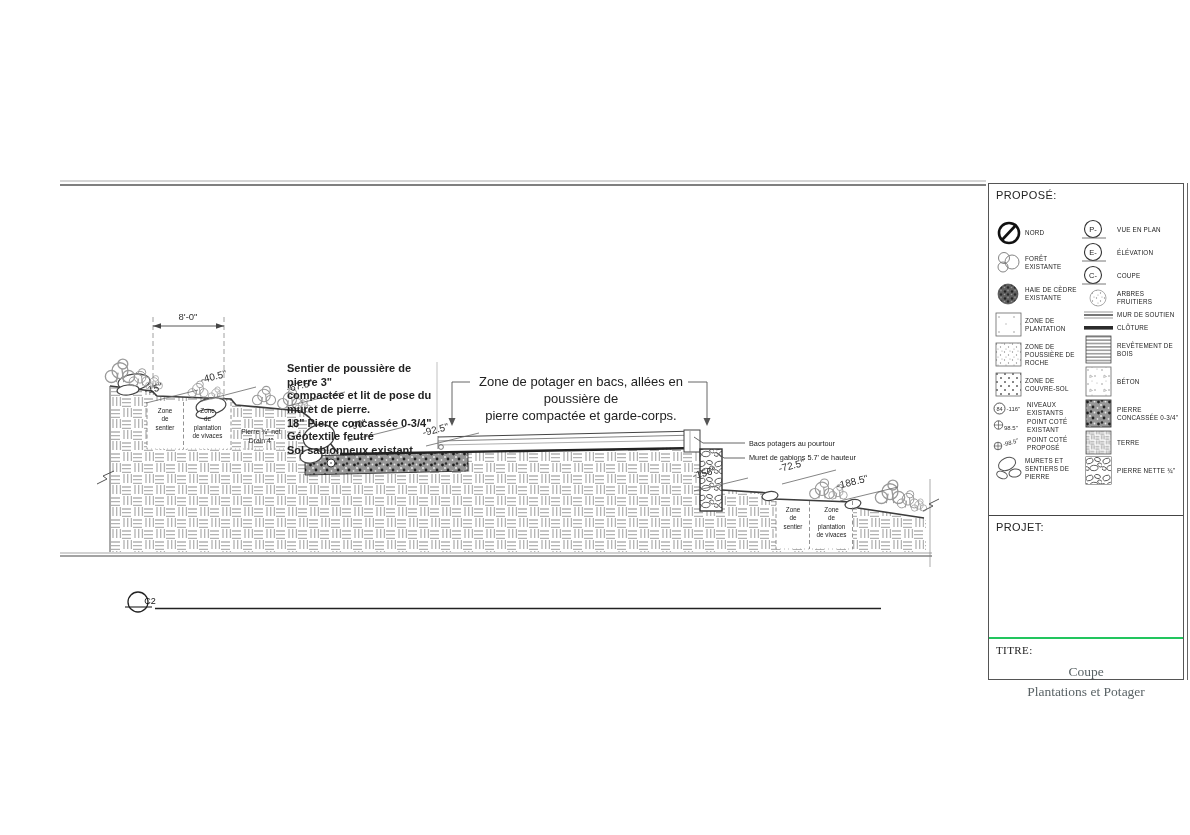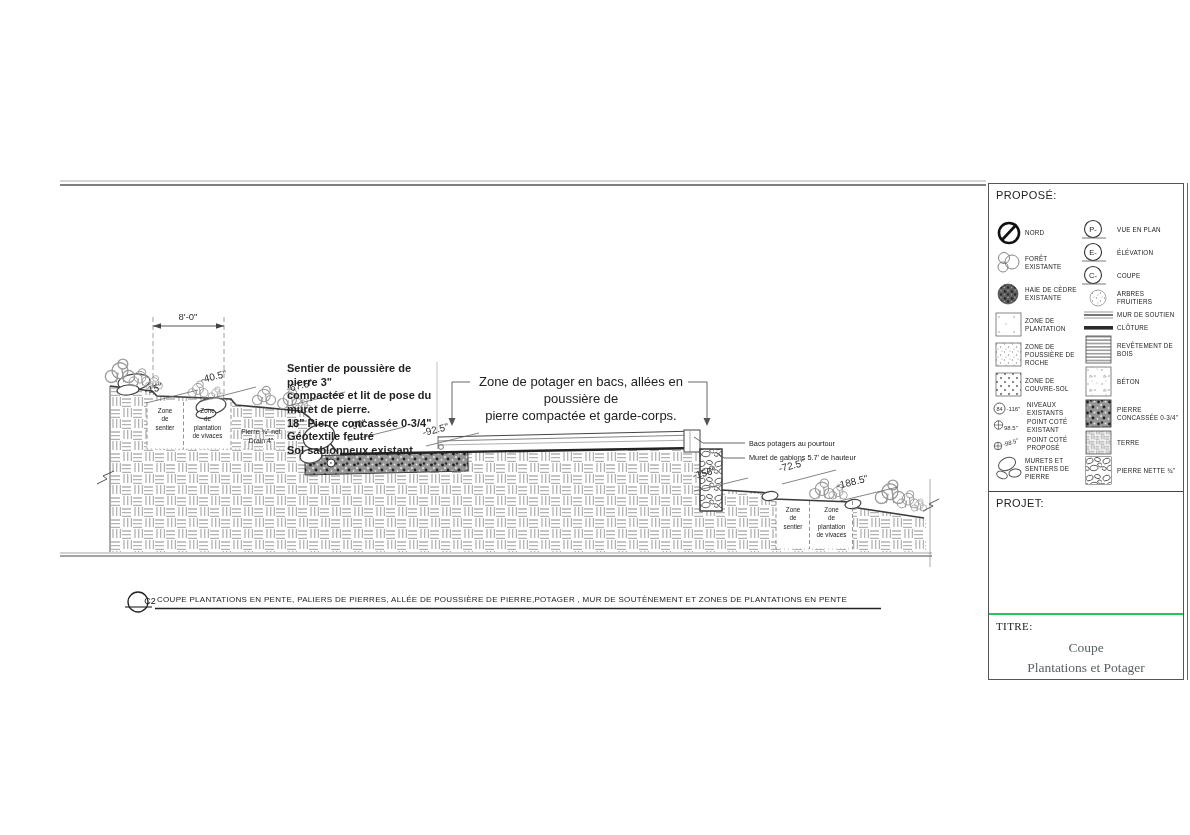--- a/index.html
+++ b/index.html
@@ -16,21 +16,21 @@
   .potager-note{width:226px;text-align:center;font-size:13px;line-height:1.3;white-space:pre-line;color:#222;}
   .leader-note{font-size:7.3px;white-space:nowrap;color:#222;}
   .section-tag{width:46px;text-align:center;font-size:9px;color:#111;}
   .caption{font-size:8px;letter-spacing:.3px;white-space:nowrap;color:#1c1c1c;}
   
   .panel{position:absolute;left:988px;top:183px;width:196px;height:497px;
          border:1px solid #555;background:#fff;box-sizing:border-box;}
   .panel-outer-line{position:absolute;left:1187px;top:183px;height:497px;width:0;border-left:1.5px solid #666;}
   .sec{position:relative;box-sizing:border-box;}
   .sec-legend{height:307px;}
-  .sec-projet{height:122px;border-top:1px solid #444;}
+  .sec-projet{height:122px;border-top:1px solid #444;margin-top:24px;}
   .sec-titre{height:67px;border-top:2px solid #22c55e;overflow:hidden;font-family:Liberation Serif, serif;}
   .sec-label{font-size:11px;letter-spacing:.4px;color:#222;padding:5px 0 0 7px;}
   .legend-cols{position:absolute;left:4px;top:34px;right:2px;display:flex;}
   .lcol1{width:88px;}
   .lcol2{width:100px;}
   .lrow{display:flex;align-items:center;}
   .lic{flex:0 0 32px;display:flex;justify-content:center;align-items:center;}
   .lcol2 .lic{flex-basis:36px;}
   .llab{font-size:6.3px;line-height:1.25;color:#222;letter-spacing:.2px;}
   .titre-val{margin-top:6px;text-align:center;font-size:13.5px;line-height:1.5;color:#5a6366;white-space:pre-line;}
@@ -265,21 +265,20 @@
 muret de pierre.
 18" Pierre concassée 0-3/4"
 Géotextile feutré
 Sol sablonneux existant</div>
   <div class="ovl potager-note" style="left:468px;top:374px;">Zone de potager en bacs, allées en poussière de
 pierre compactée et garde-corps.</div>
   <div class="ovl leader-note" style="left:749px;top:439px;">Bacs potagers au pourtour</div>
   <div class="ovl leader-note" style="left:749px;top:453px;">Muret de gabions 5.7' de hauteur</div>
 
   <div class="ovl section-tag" style="left:127px;top:596px;">C2</div>
-  <div class="ovl caption" style="left:157px;top:595px;">COUPE PLANTATIONS EN PENTE, PALIERS DE PIERRES, ALLÉE DE POUSSIÈRE DE PIERRE,POTAGER , MUR DE SOUTÈNEMENT ET ZONES DE PLANTATIONS EN PENTE</div>
 
   <div class="panel">
     <div class="sec sec-legend">
       <div class="sec-label">PROPOSÉ:</div>
       <div class="legend-cols">
         <div class="lcol1">
 
           <div class="lrow" style="min-height:30px;">
             <span class="lic">
               <svg width="26" height="26">

